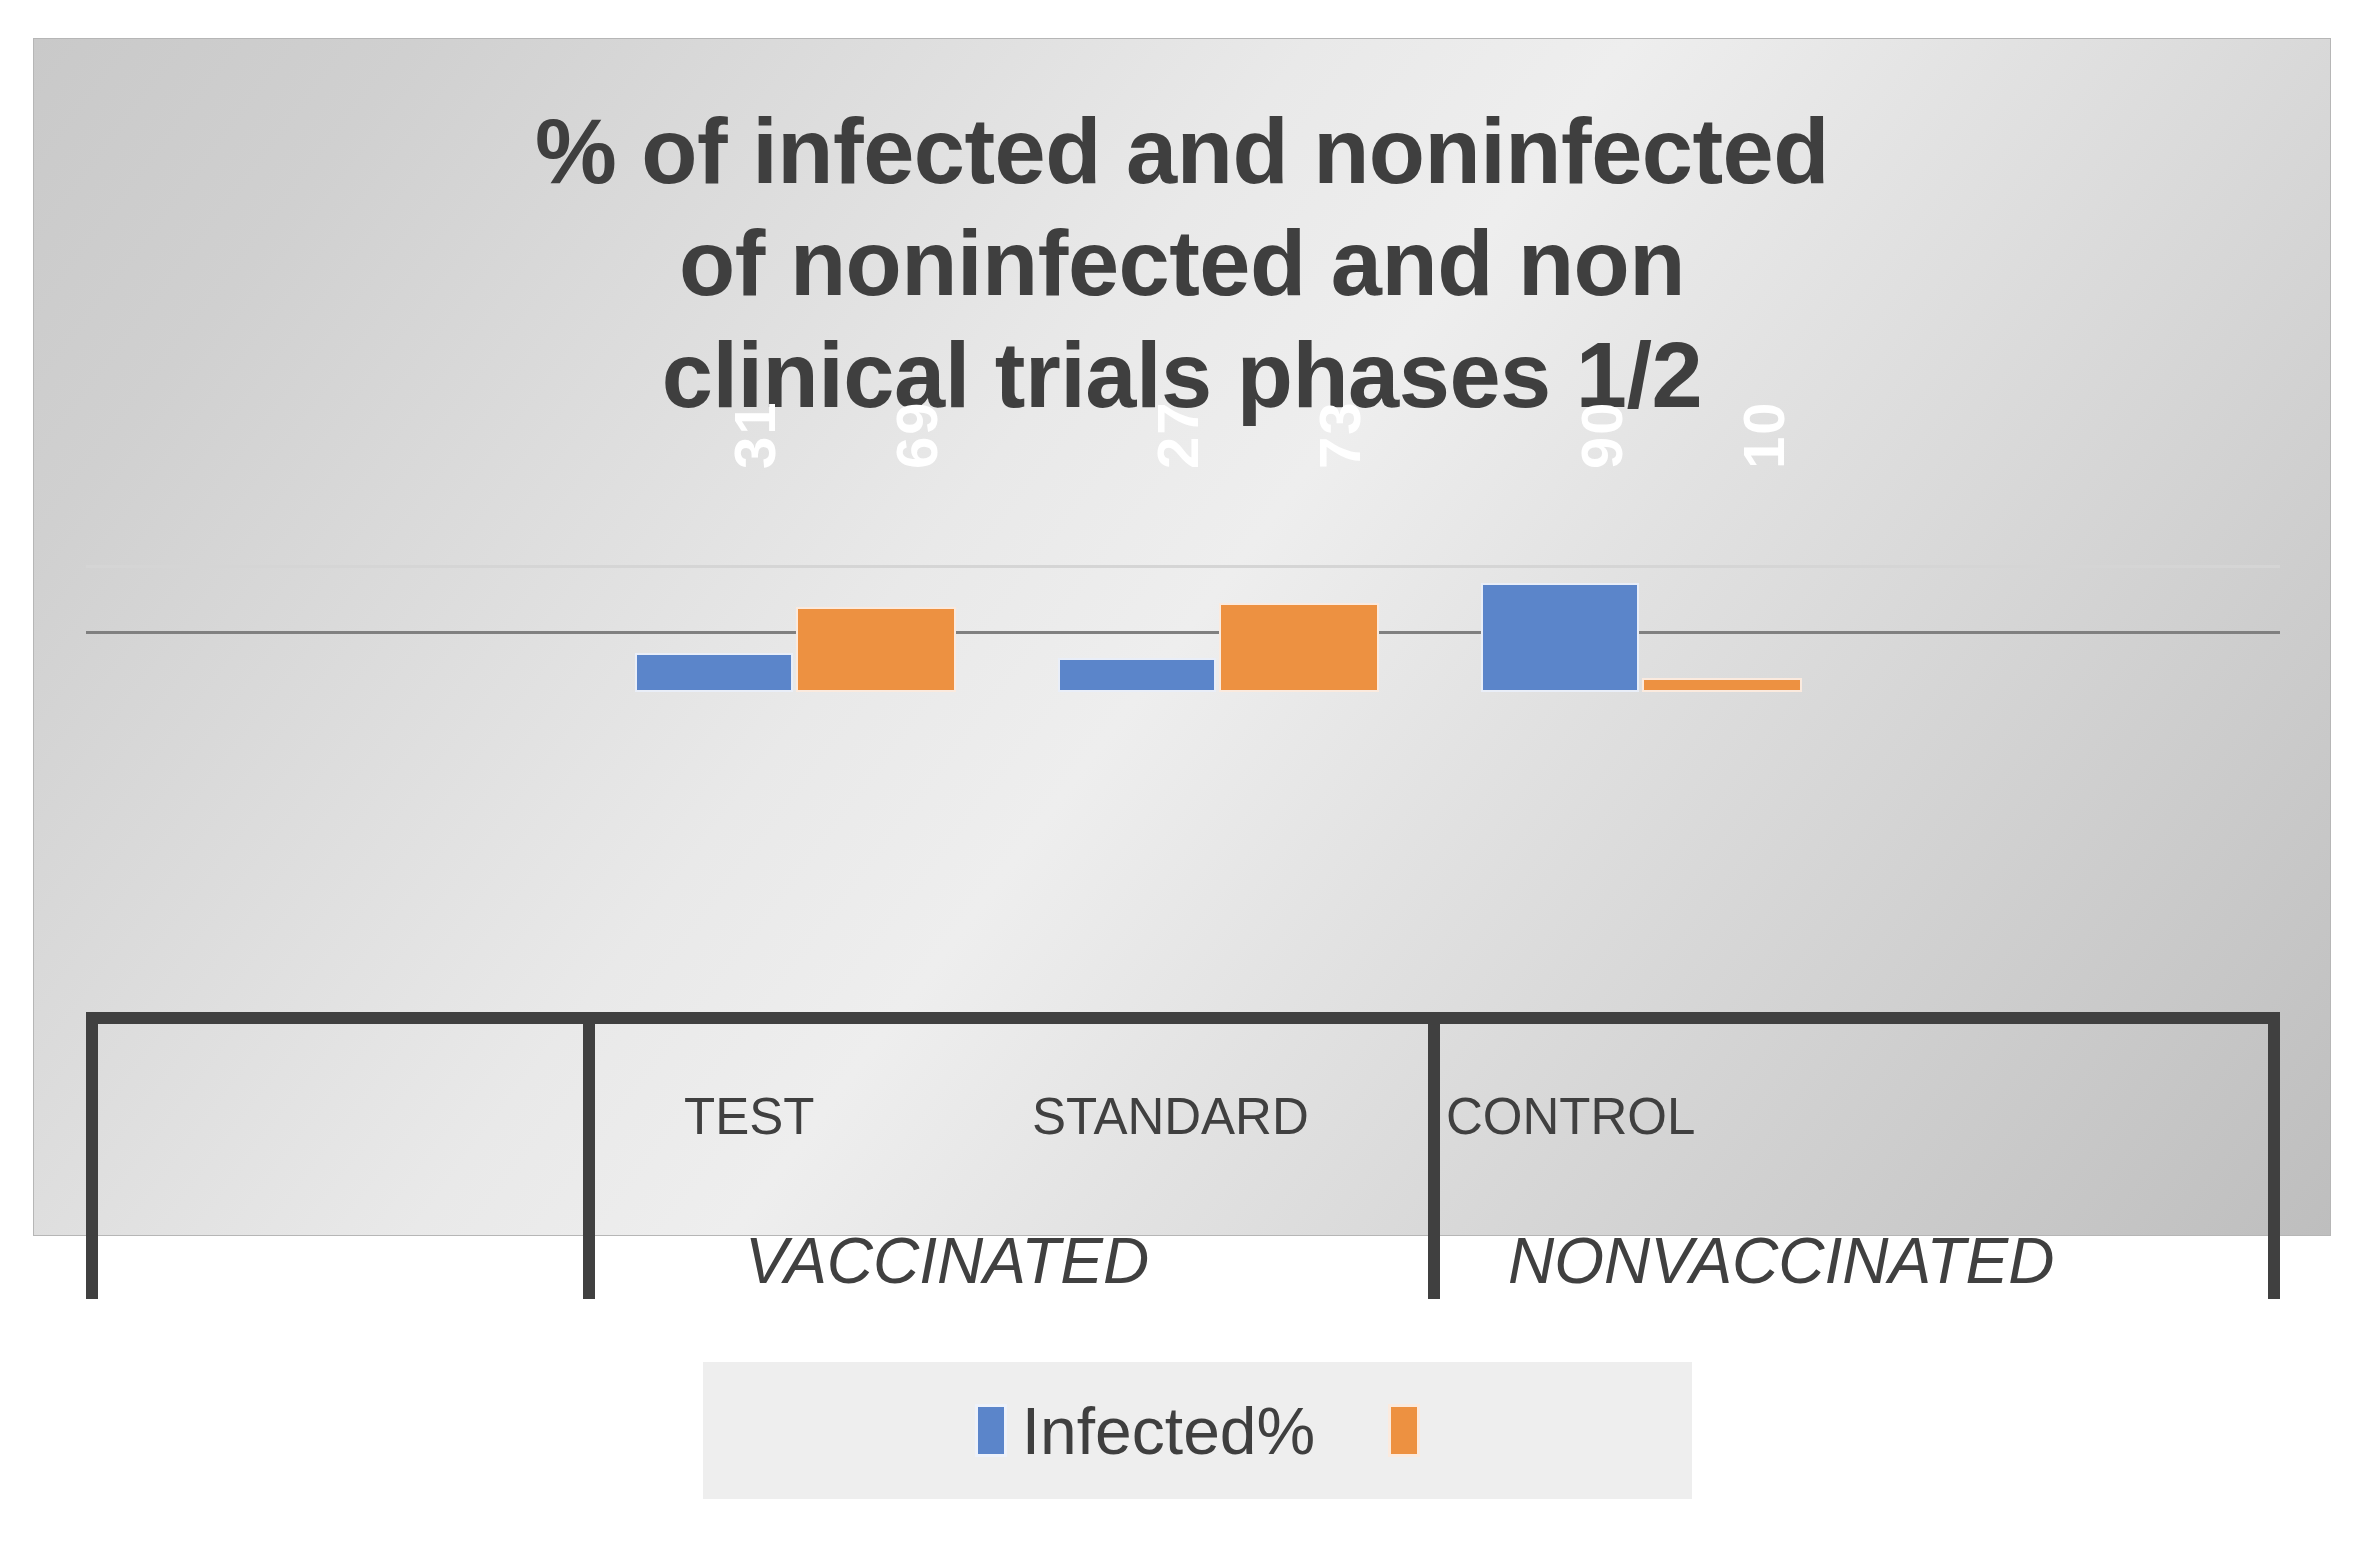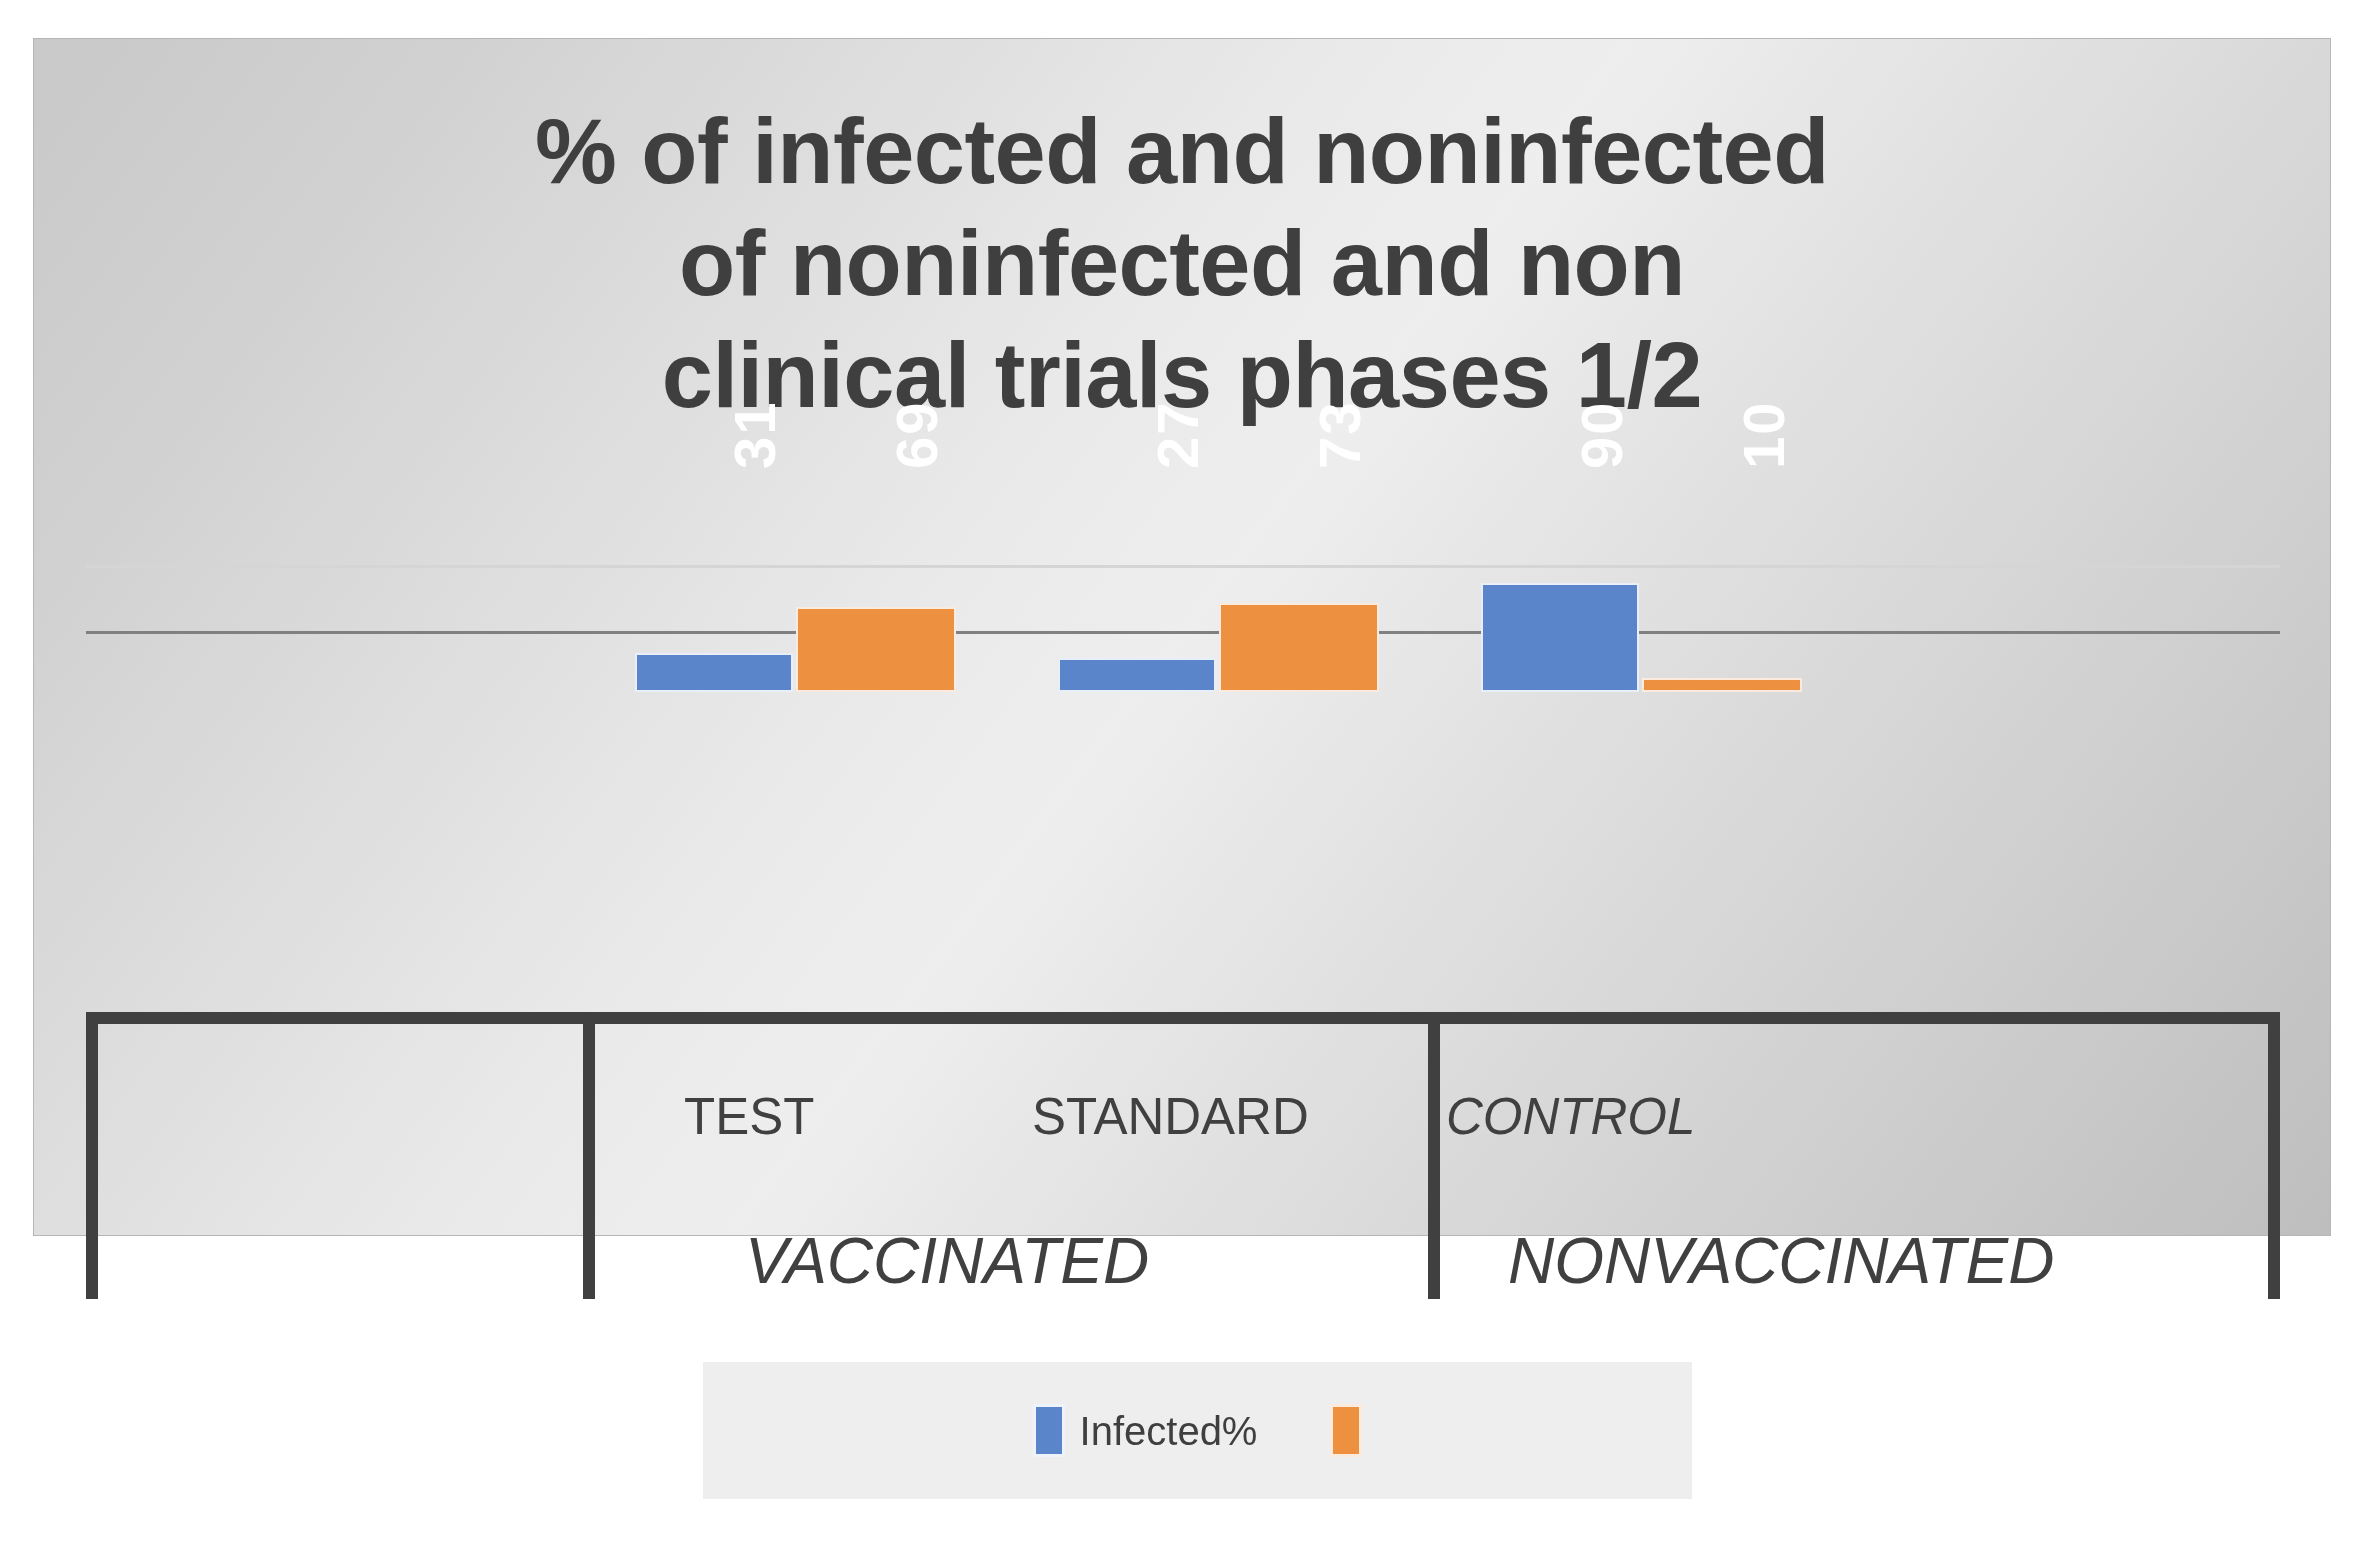--- a/index.html
+++ b/index.html
@@ -144,21 +144,21 @@
     gap: 15px;
   }
   .legend-swatch {
     width: 32px;
     height: 53px;
     box-sizing: border-box;
   }
   .legend-swatch.infected    { background: #5b85ca; border: 3.8px solid #eef2fa; }
   .legend-swatch.noninfected { background: #ed9141; border: 3.8px solid #fbeade; }
   .legend-text {
-    font-size: 40px;
+    font-size: 66px;
     color: #3f3f3f;
     line-height: 1;
   }
 </style>
 </head>
 <body>
 
 <div id="chart-frame">
 
   <div id="chart-title">
@@ -198,21 +198,21 @@
   <div id="cat-axis">
     <div id="axis-line"></div>
 
     <div class="axis-tick" style="left:52px;"></div>
     <div class="axis-tick" style="left:549px;"></div>
     <div class="axis-tick" style="left:1394px;"></div>
     <div class="axis-tick" style="left:2234px;"></div>
 
     <div class="cat-label" style="left:650px;  top:75px;">TEST</div>
     <div class="cat-label" style="left:998px; top:75px;">STANDARD</div>
-    <div class="cat-label" style="left:1412px; top:75px;font-style:italic;">CONTROL</div>
+    <div class="cat-label" style="left:1412px; top:75px;">CONTROL</div>
 
     <div class="group-label" style="left:711px;  top:212px;">VACCINATED</div>
     <div class="group-label" style="left:1474px; top:212px;">NONVACCINATED</div>
   </div>
 
   <div id="legend">
     <div class="legend-item">
       <span class="legend-swatch infected"></span>
       <span class="legend-text">Infected%</span>
     </div>

